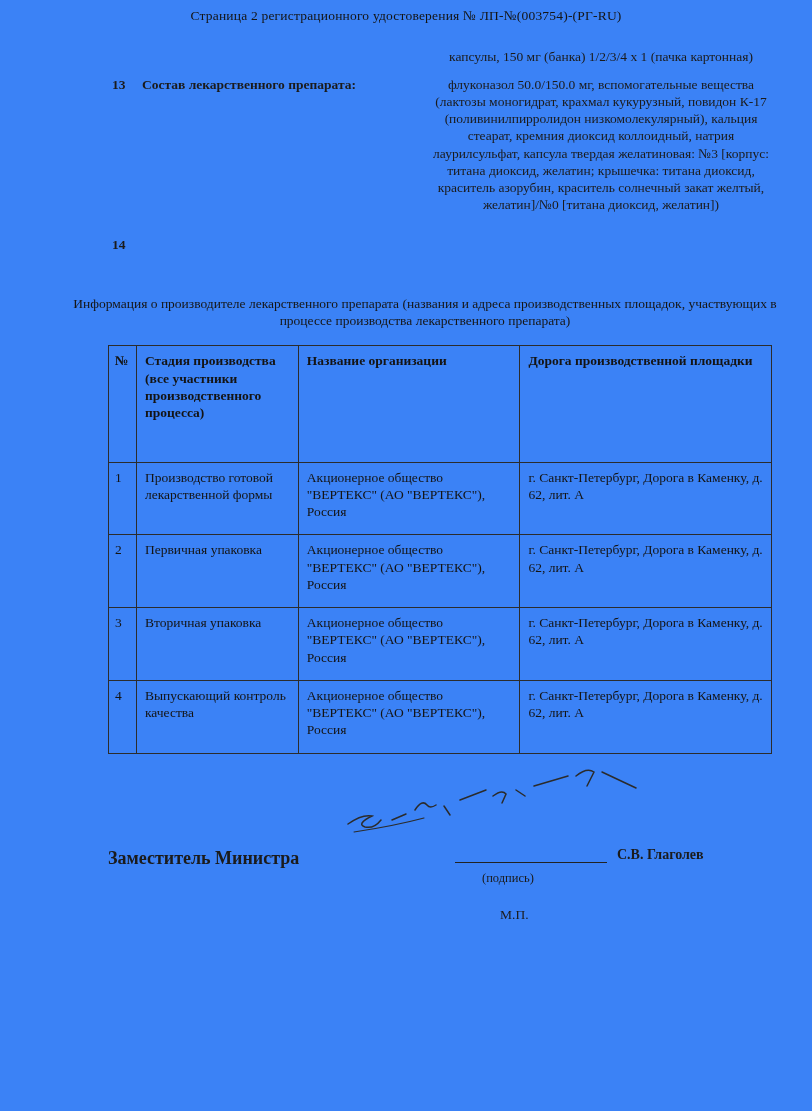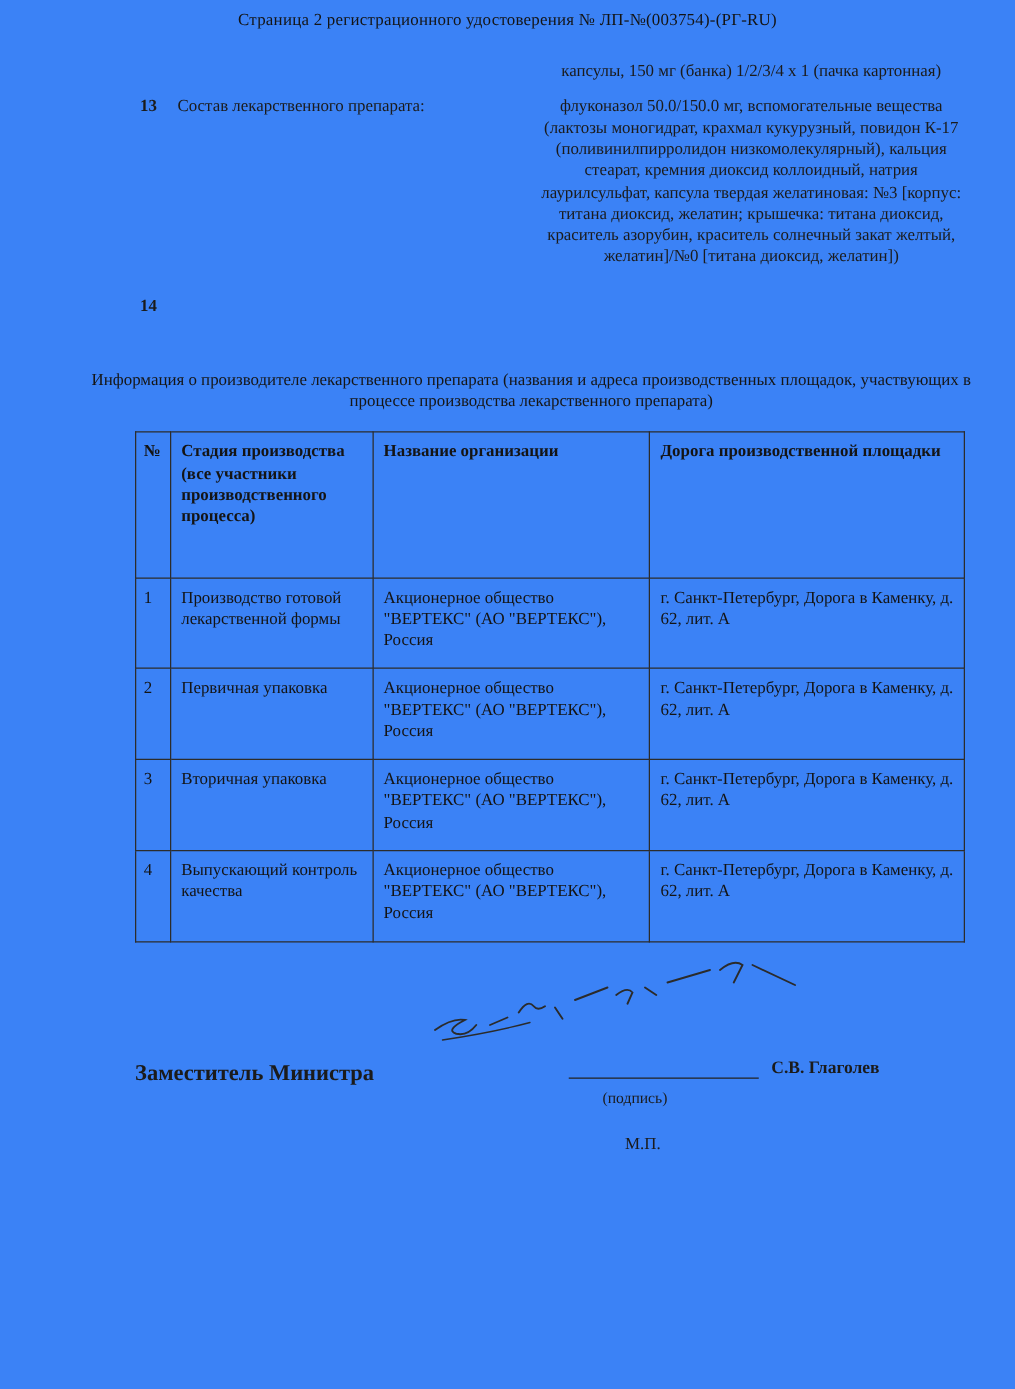--- a/index.html
+++ b/index.html
@@ -10,21 +10,21 @@
     position: relative; overflow: hidden;
     font-size: 13.5px; line-height: 1.28;
   }
   .doc-header {
     text-align: center; padding-top: 7px; font-size: 13.5px; color: #141414;
     letter-spacing: 0.2px;
   }
   .content { padding: 0 40px 0 112px; }
   .field-row { display: flex; align-items: flex-start; }
   .field-num { width: 30px; font-weight: bold; flex: none; }
-  .field-label { width: 288px; font-weight: normal; flex: none; }
+  .field-label { width: 288px; font-weight: bold; flex: none; }
   .field-value { flex: 1; text-align: center; }
   .capsules-row { margin-top: 24px; }
   .item13-row { margin-top: 10px; }
   .item14-row { margin-top: 22px; }
   .mfr-title {
     margin-top: 42px; text-align: center; padding: 0 32px 0 70px; color: #161616;
   }
   .mfr-table {
     border-collapse: collapse; margin: 16px 0 0 108px; width: 664px;
     font-size: 13.5px; color: #141414;

